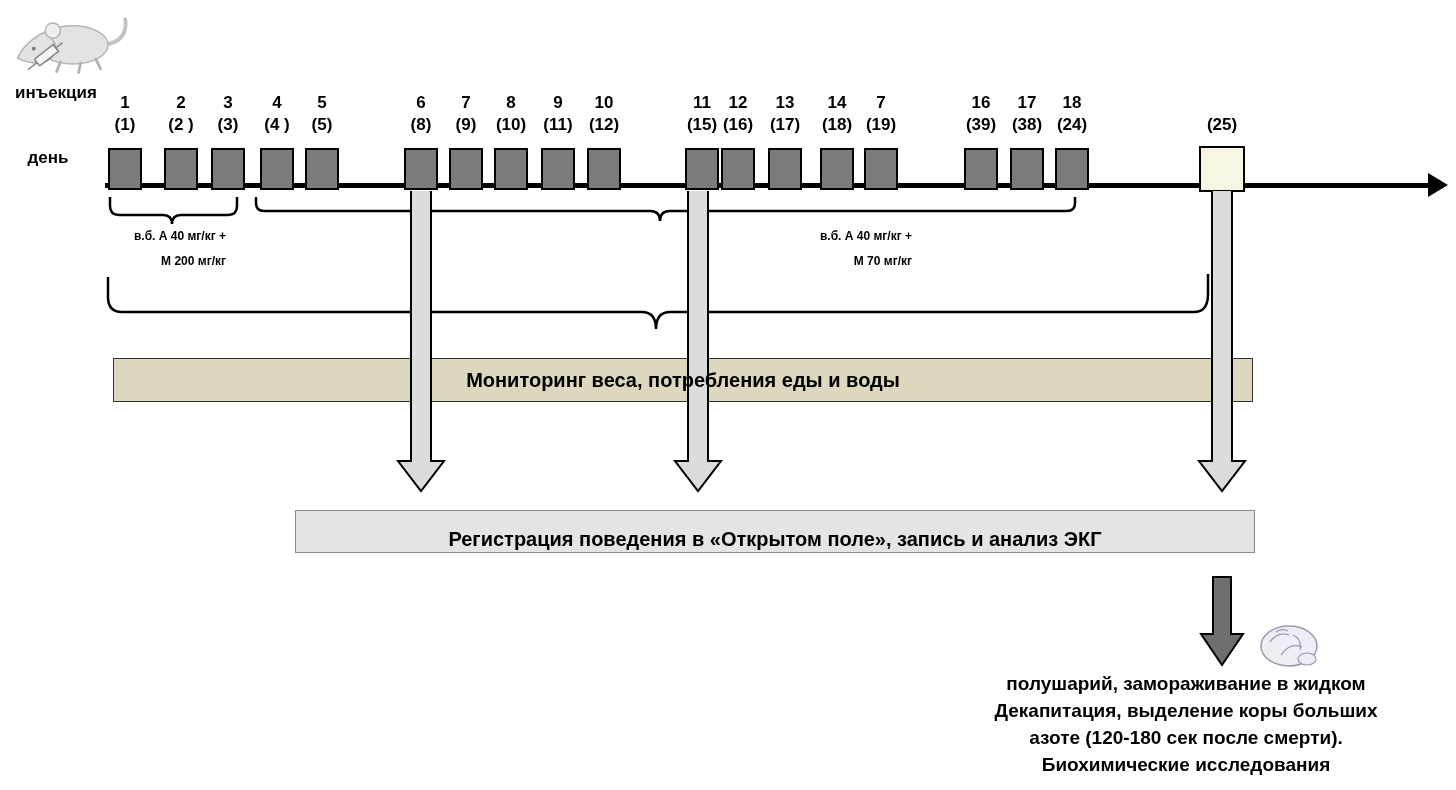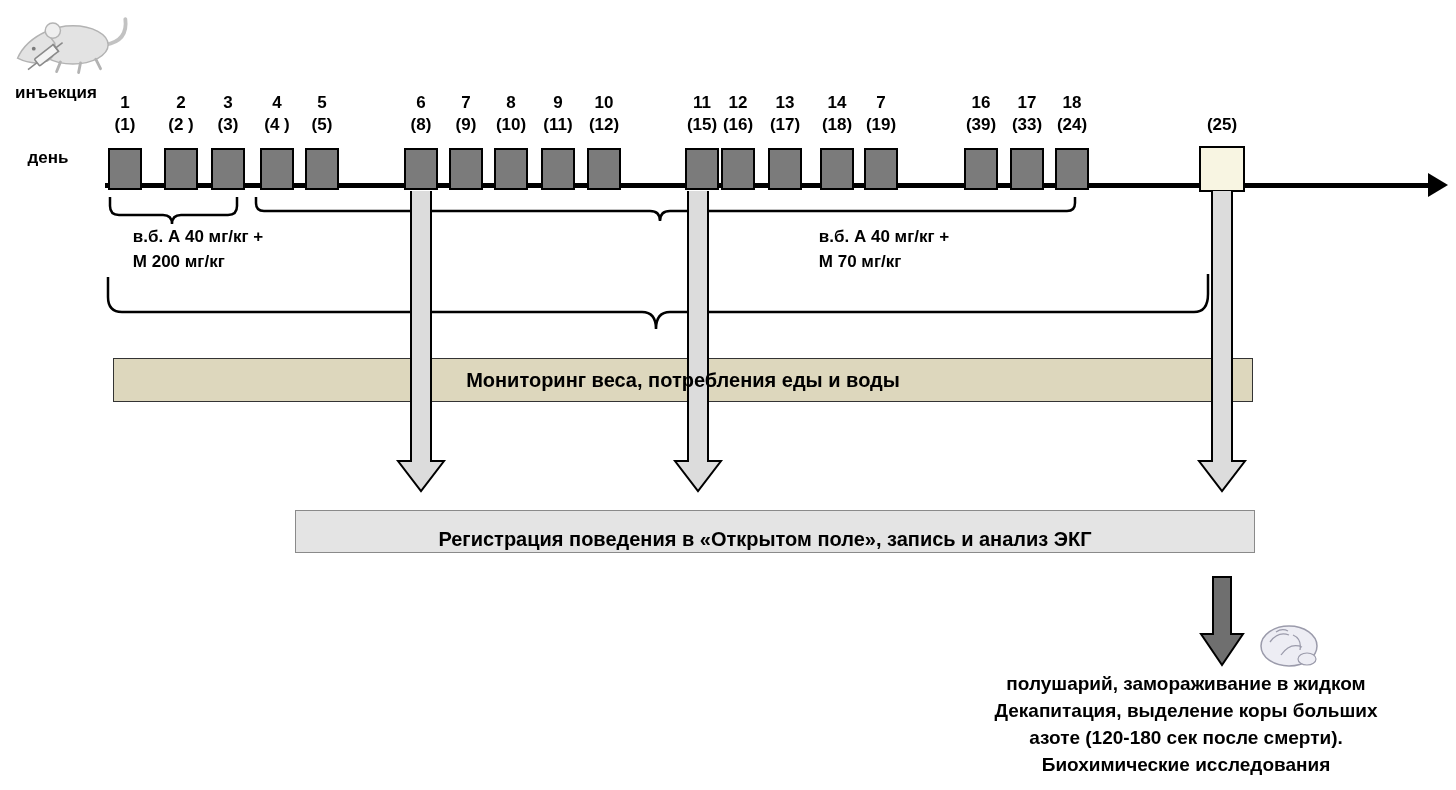--- a/index.html
+++ b/index.html
@@ -15,31 +15,31 @@
   
   .tl-line{position:absolute;left:105px;top:183px;width:1326px;height:5px;background:#000;}
   .tl-arrowhead{position:absolute;left:1428px;top:173px;width:0;height:0;
     border-left:20px solid #000;border-top:12px solid transparent;border-bottom:12px solid transparent;}
   
   .tl-item{position:absolute;top:92px;transform:translateX(-50%);text-align:center;}
   .tl-num,.tl-day{font-size:17px;line-height:22px;height:22px;white-space:nowrap;}
   .square{width:34px;height:42px;background:#7b7b7b;border:2px solid #000;margin:12px auto 0;box-sizing:border-box;}
   .tl-item.final .square{width:46px;height:46px;background:#f8f5e2;margin-top:10px;}
   
-  .dose{position:absolute;transform:translateX(-50%);text-align:left;font-size:17px;line-height:25px;white-space:nowrap;margin-left:18px;}
+  .dose{position:absolute;transform:translateX(-50%);text-align:right;font-size:12px;line-height:25px;white-space:nowrap;}
   .dose.left{left:180px;top:224px;}
   .dose.right{left:866px;top:224px;}
   
   .monitor-bar{position:absolute;left:113px;top:358px;width:1140px;height:44px;
     background:#ddd7bd;border:1px solid #333;box-sizing:border-box;}
   .monitor-text{position:absolute;left:113px;top:358px;width:1140px;height:44px;
     display:flex;align-items:center;justify-content:center;font-size:20px;z-index:5;border-radius:6px;}
   .reg-bar{position:absolute;left:295px;top:510px;width:960px;height:43px;
     background:#e4e4e4;border:1px solid #8a8a8a;box-sizing:border-box;}
-  .reg-text{position:absolute;left:285px;top:510px;width:960px;height:59px;
+  .reg-text{position:absolute;left:295px;top:510px;width:960px;height:59px;
     display:flex;align-items:center;justify-content:center;font-size:20px;z-index:5;}
   
   .overlay{position:absolute;left:0;top:0;width:1456px;height:790px;z-index:4;pointer-events:none;}
   
   .mouse{position:absolute;left:8px;top:4px;width:124px;height:76px;}
   
   .final-note{position:absolute;left:932px;top:670px;width:508px;text-align:center;
     font-size:19px;line-height:27px;}
 </style>
 </head>
@@ -143,21 +143,21 @@
     <div class="tl-day">(19)</div>
     <div class="square"></div>
   </div>
   <div class="tl-item" style="left:981px">
     <div class="tl-num">16</div>
     <div class="tl-day">(39)</div>
     <div class="square"></div>
   </div>
   <div class="tl-item" style="left:1027px">
     <div class="tl-num">17</div>
-    <div class="tl-day">(33)</div>
+    <div class="tl-day">(38)</div>
     <div class="square"></div>
   </div>
   <div class="tl-item" style="left:1072px">
     <div class="tl-num">18</div>
     <div class="tl-day">(24)</div>
     <div class="square"></div>
   </div>
   <div class="tl-item final" style="left:1222px">
     <div class="tl-num"></div>
     <div class="tl-day">(25)</div>

